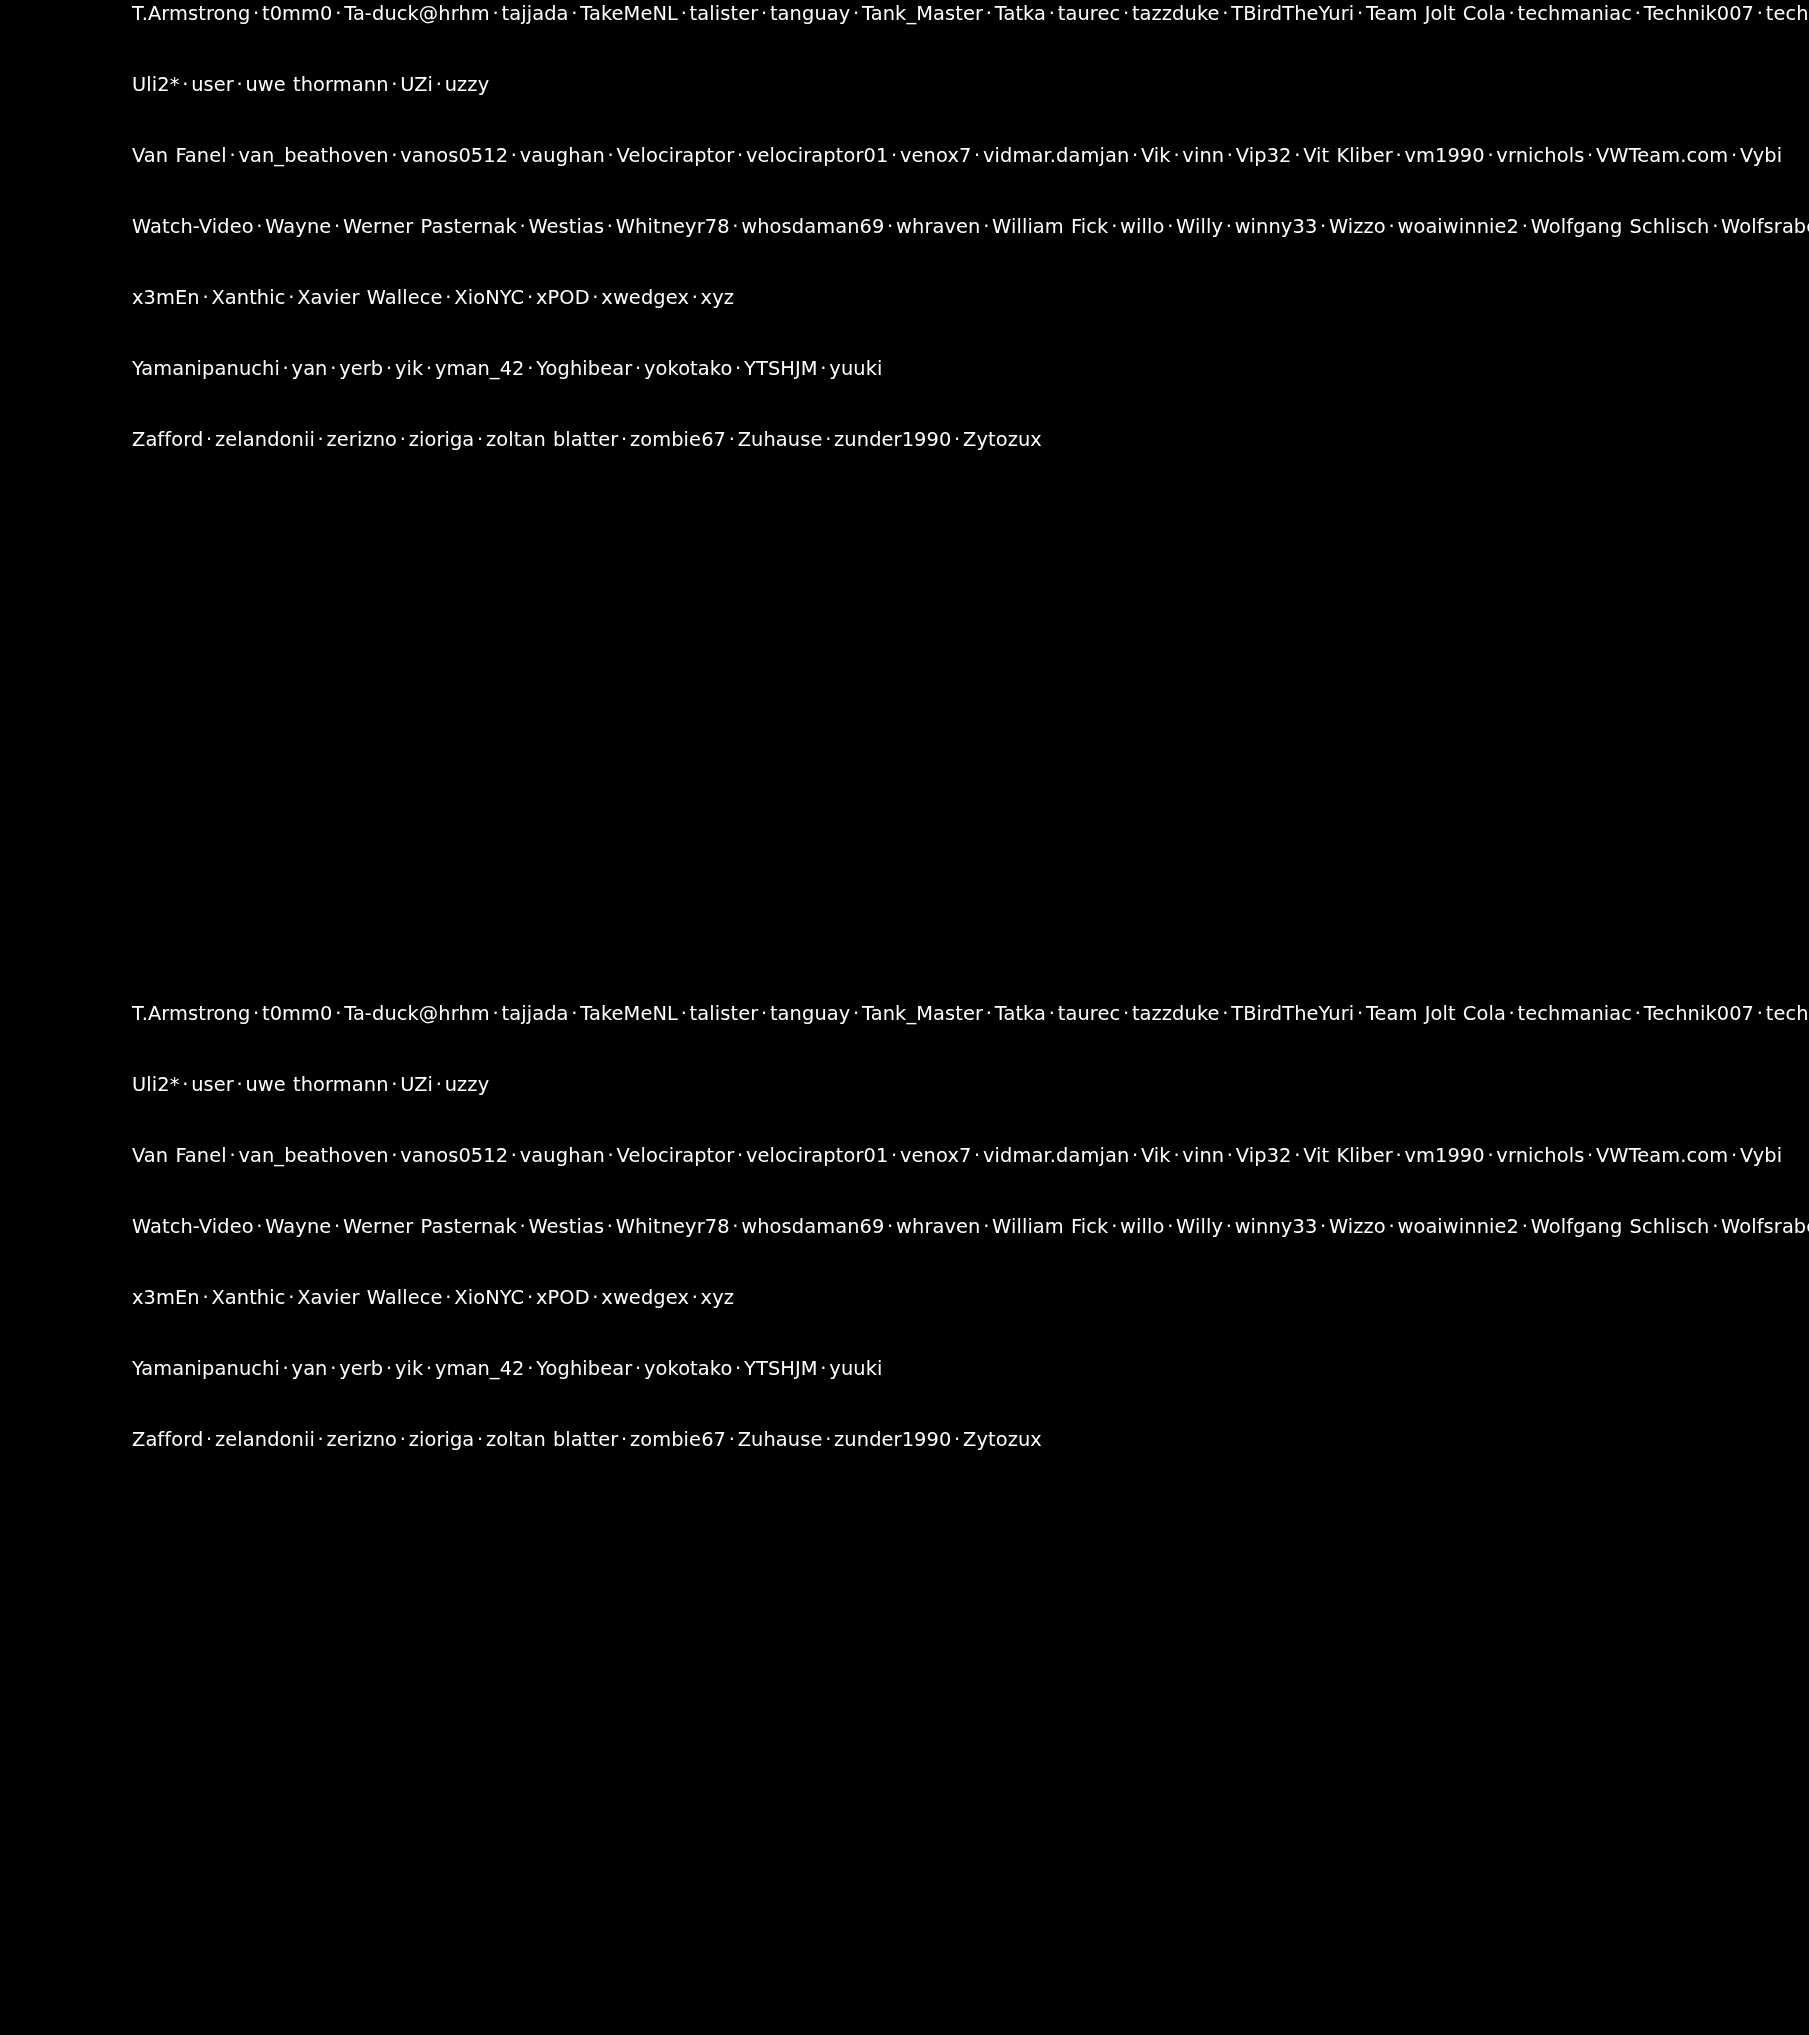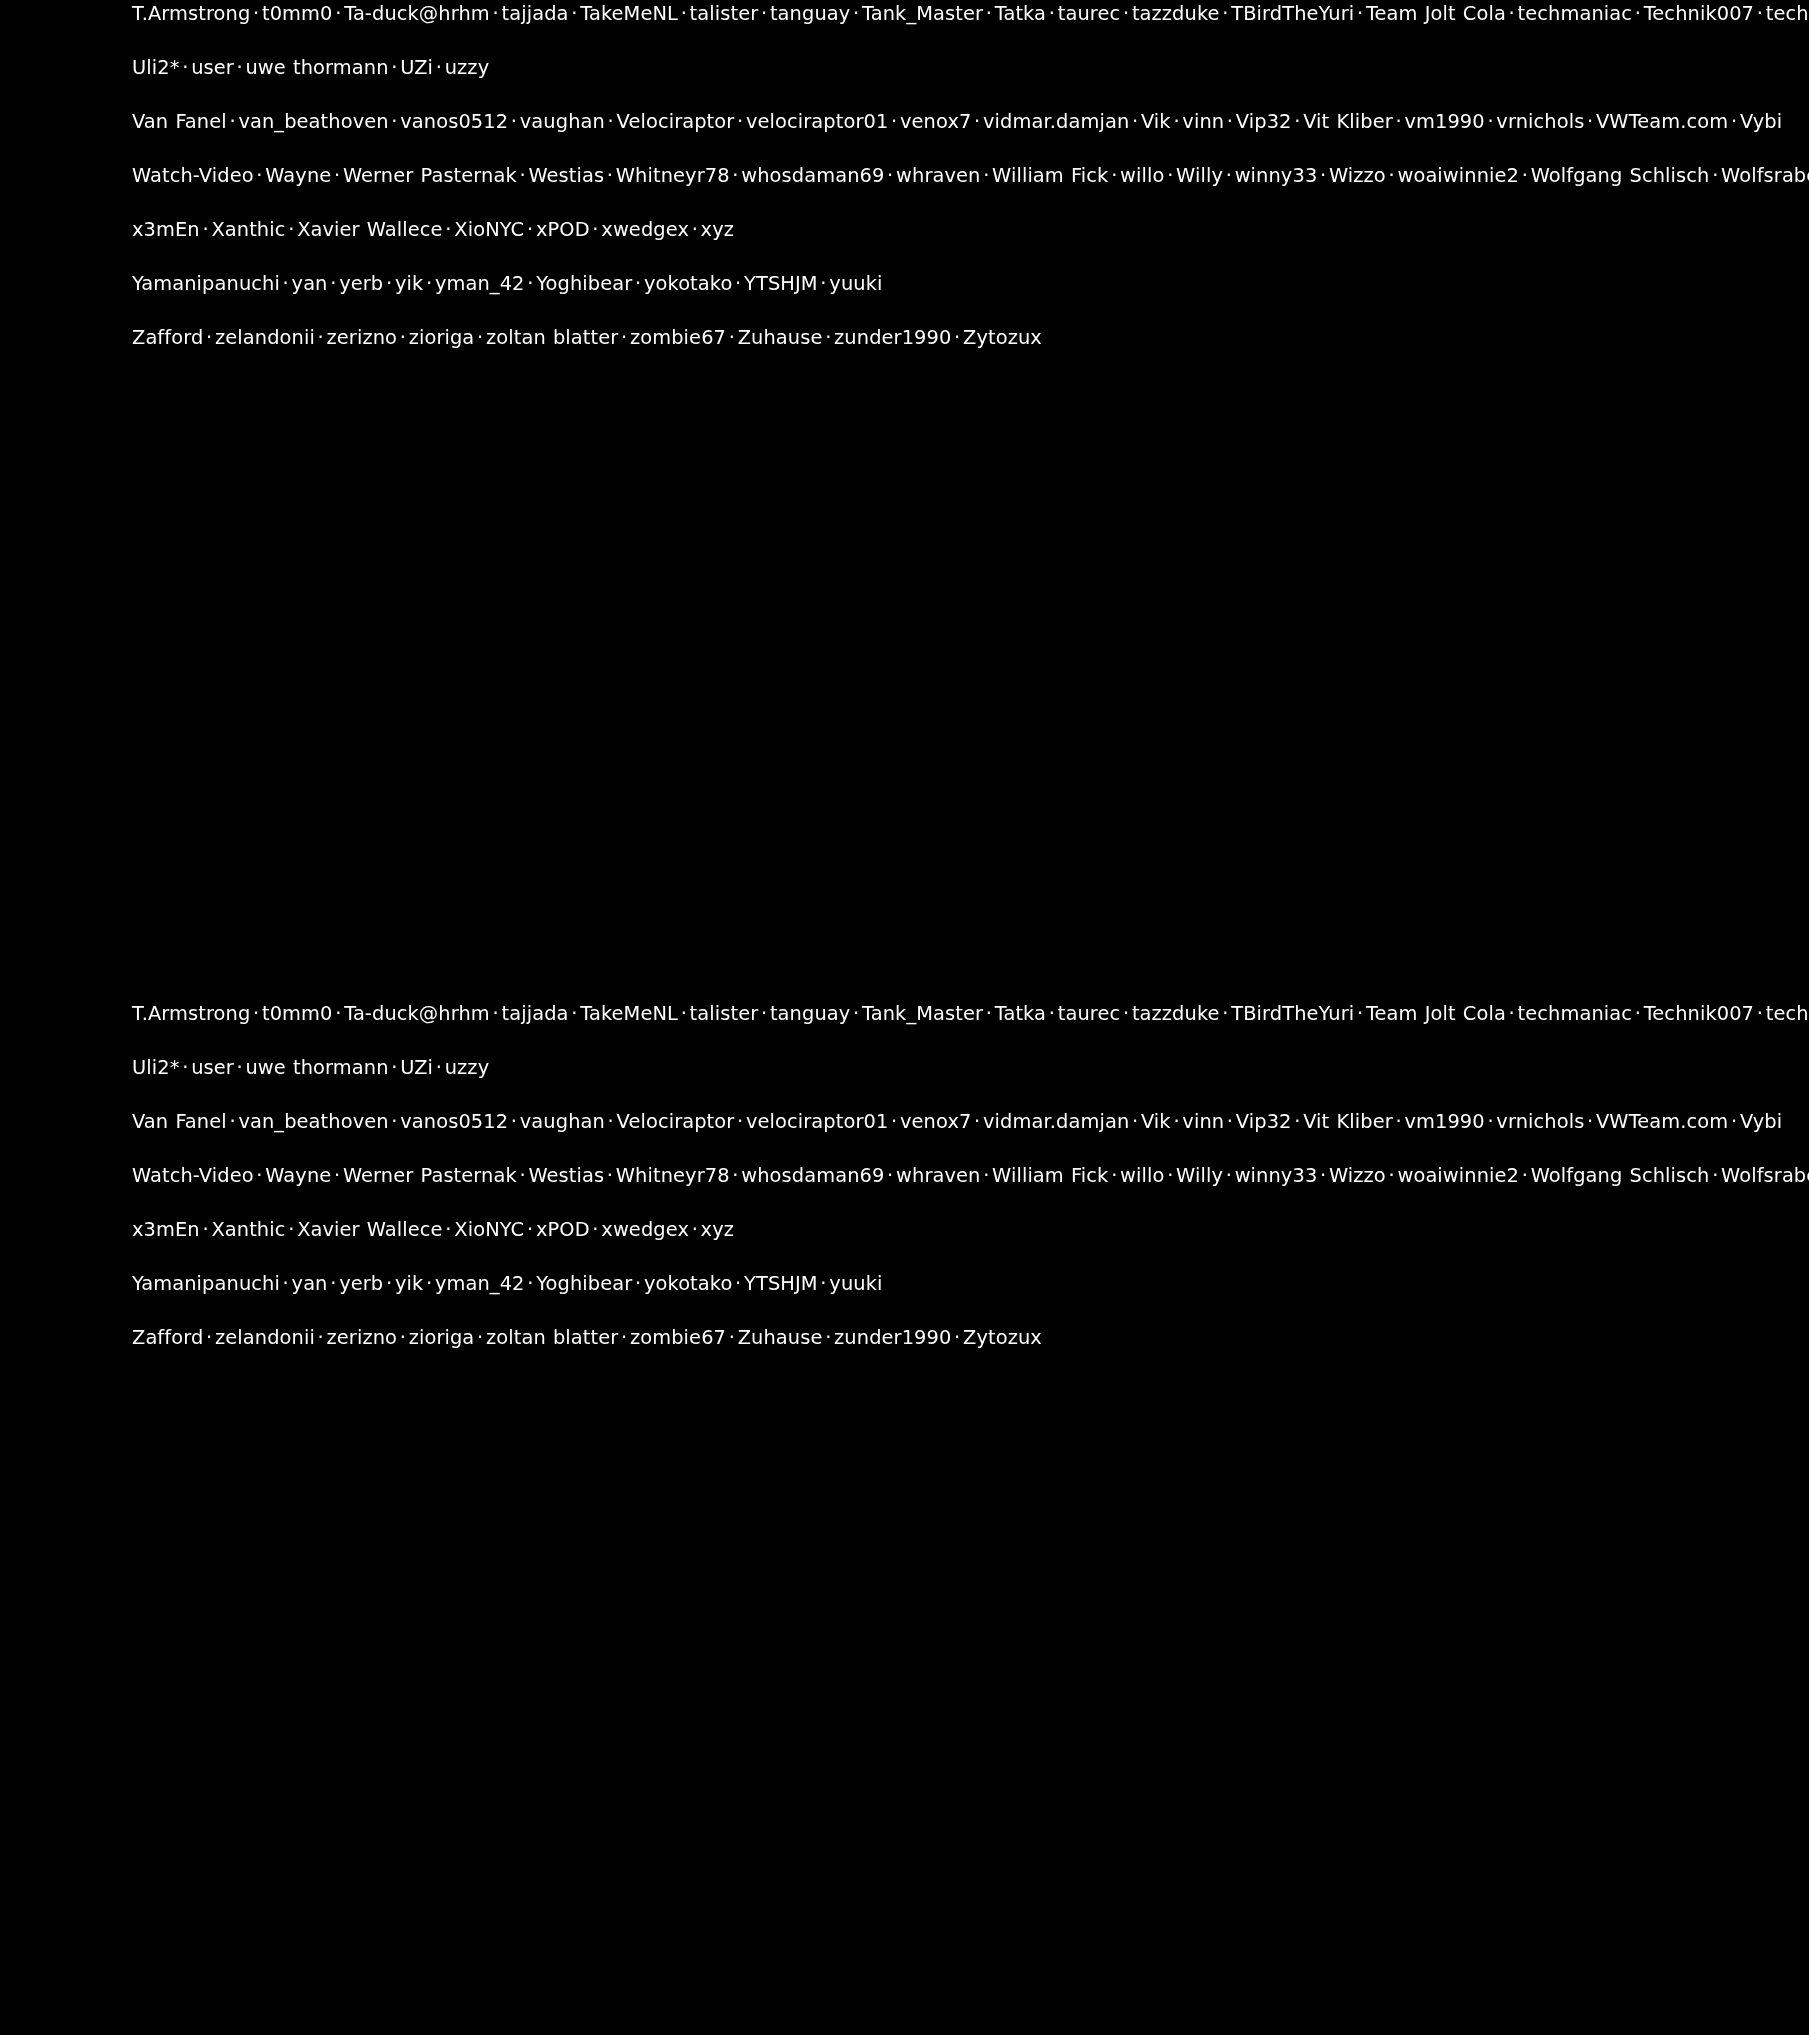--- a/index.html
+++ b/index.html
@@ -34,21 +34,21 @@
     word-spacing: 0.9px;
   }
   .credits-block.first { top: 0px; }
   .credits-block.second { top: 1000px; }
 
   .group {
     margin: 0;
     padding: 0;
   }
   .group + .group {
-    margin-top: 27px;
+    margin-top: 44px;
   }
   .name {
     white-space: nowrap;
   }
   .sep {
     white-space: nowrap;
     padding: 0 2.7px;
     color: #ffffff;
   }
 </style>

